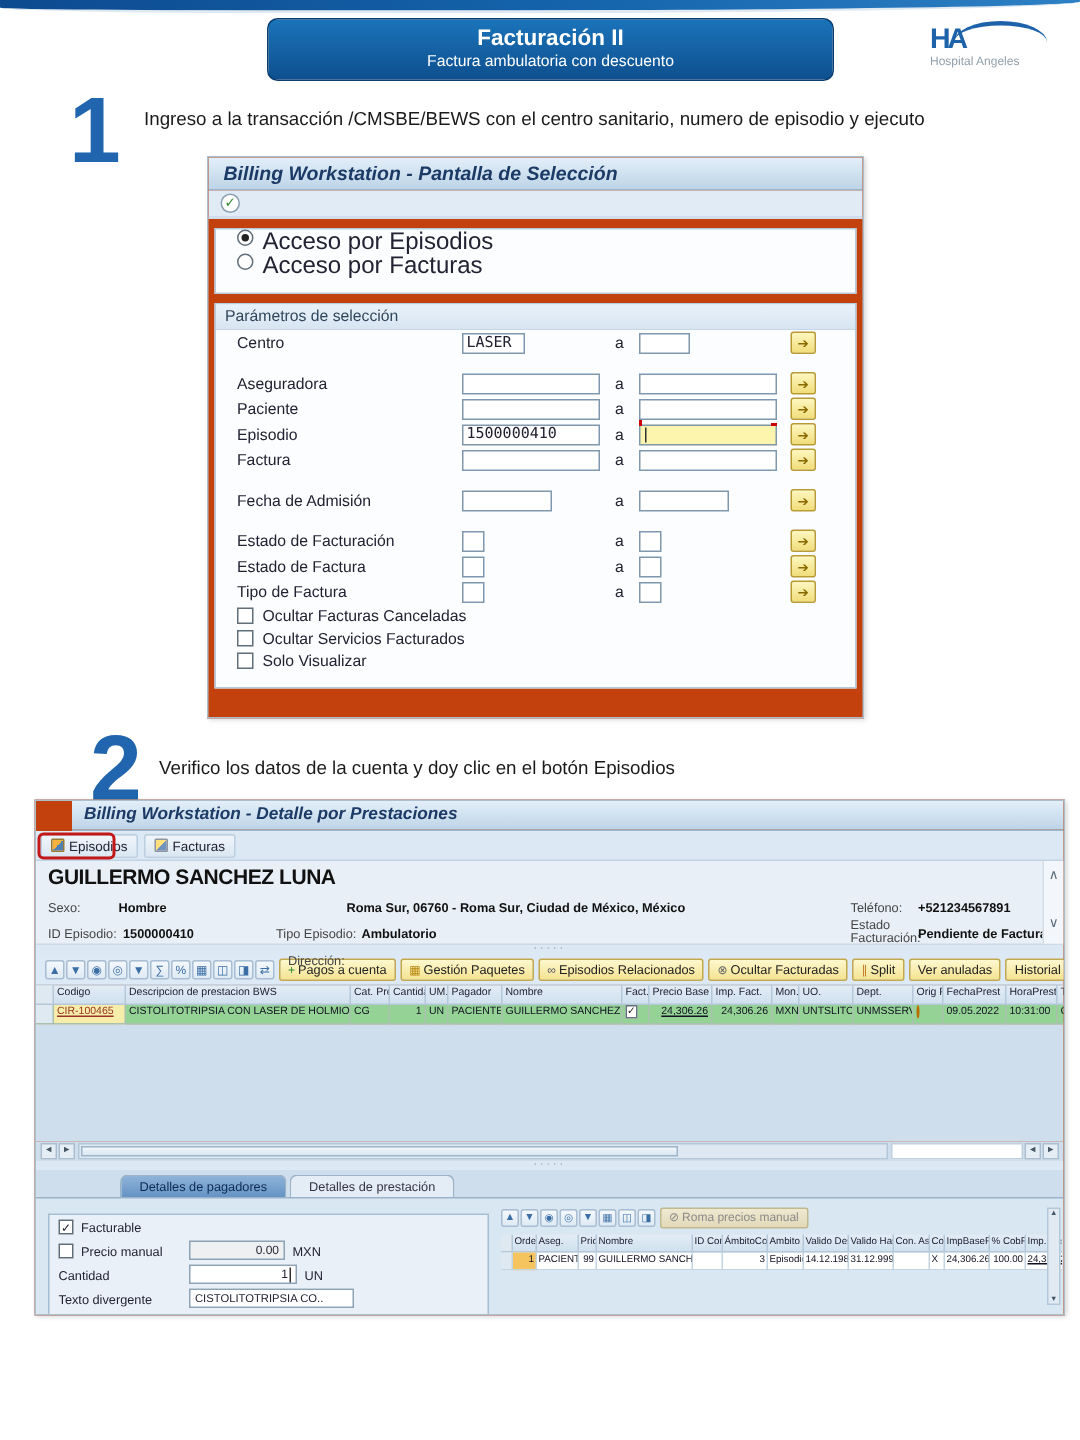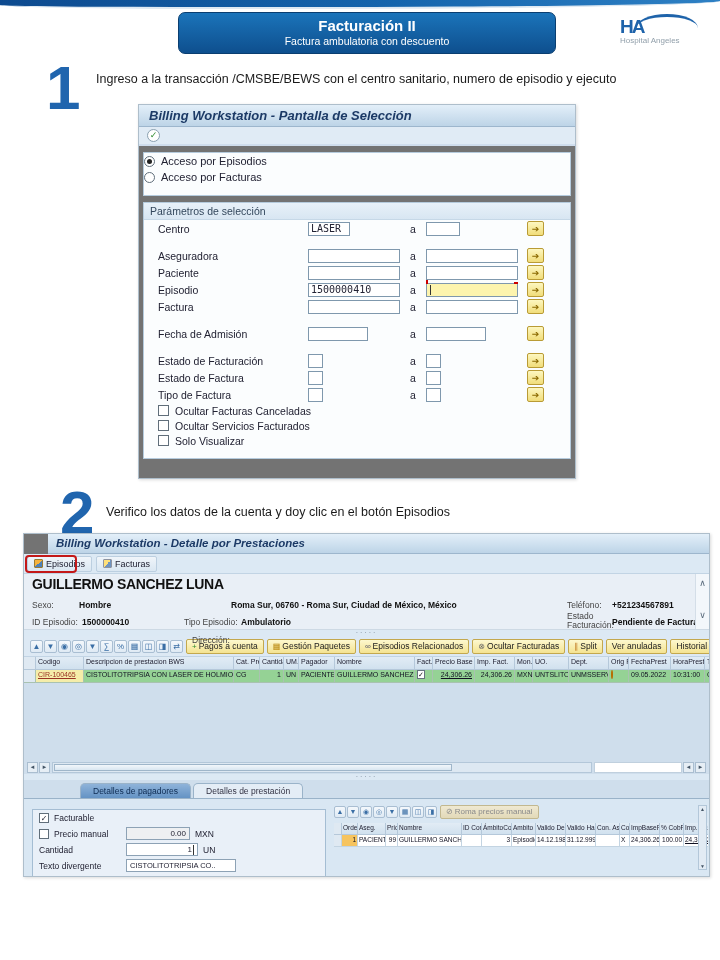--- a/index.html
+++ b/index.html
@@ -17,33 +17,33 @@
   .header-sub { font-size:10.5px; margin-top:1px; }
   .logo { left:620px; top:14px; width:94px; text-align:left; }
   .logo-arc { width:62px; height:14px; margin:0 auto; border-top:3px solid #1e63aa;
     border-radius:50% 50% 0 0/100% 100% 0 0; }
   .logo-mono { font-size:19px; font-weight:bold; color:#1e63aa; letter-spacing:-2px; margin-top:-12px; }
   .logo-name { font-size:8px; color:#92a0ab; margin-top:-2px; }
   .stepnum { font-size:62px; font-weight:bold; color:#2065ae; line-height:0.85; }
   .steptext { font-size:12.5px; color:#1a1a1a; }
 
   
-  .sapwin { background:#737373; border:1px solid #aebecb; box-shadow:1px 1px 3px rgba(0,0,0,0.15); overflow:hidden; }
+  .sapwin { background:#c2410c; border:1px solid #aebecb; box-shadow:1px 1px 3px rgba(0,0,0,0.15); overflow:hidden; }
   .wtitle { height:22px; background:linear-gradient(180deg,#e3eff9,#bdd4e7); border-bottom:1px solid #9db6cd;
     font-size:13px; font-weight:bold; font-style:italic; color:#1c3a66; padding:3px 0 0 10px; white-space:nowrap; }
   .wtitle.small { height:20px; font-size:11.5px; padding:3px 0 0 8px;margin-left:24px; }
 
   
   .wtoolbar { height:19px; background:#e0ebf5; border-bottom:2px solid #cfdded; display:flex; align-items:center; padding-left:8px; }
   .exec { width:13px; height:13px; border:1px solid #8aa0b0; border-radius:50%; background:#fff;
     color:#2e8b2e; font-size:9px; line-height:11px; text-align:center; }
   .group { margin:6px 4px 0 4px; background:#fbfdfe; border:1px solid #b5cbdd; }
   .gtitle { font-size:10.5px; color:#33475c; padding:2px 6px; background:linear-gradient(180deg,#e8f1f9,#d8e6f2);
     border-bottom:1px solid #c6d8e7; }
-  .radio-row { height:16px; display:flex; align-items:center; font-size:11px; color:#223; }
+  .radio-row { height:16px; display:flex; align-items:flex-start; padding-left:14px; font-size:16px; color:#223; }
   .radio { width:11px; height:11px; border-radius:50%; border:1px solid #606e7a; background:#fff; margin-right:6px; position:relative; }
   .radio.sel::after { content:""; position:absolute; left:2px; top:2px; width:5px; height:5px; border-radius:50%; background:#222; }
   .prow { display:flex; align-items:center; height:17px; padding-left:14px; font-size:10.5px; color:#223; }
   .plabel { width:150px; white-space:nowrap; overflow:hidden; }
   .pbox { height:14px; border:1px solid #7f98ad; background:#fff; font-size:10px;
     font-family:"DejaVu Sans Mono", monospace; padding:0 2px; display:flex; align-items:center; }
   .fb92 { width:92px; } .fb42 { width:42px; margin-right:50px; } .fb60 { width:60px; margin-right:32px; }
   .fb15 { width:15px; margin-right:77px; }
   .tb92 { width:92px; } .tb34 { width:34px; } .tb60 { width:60px; } .tb15 { width:15px; }
   .asep { width:26px; text-align:center; }

